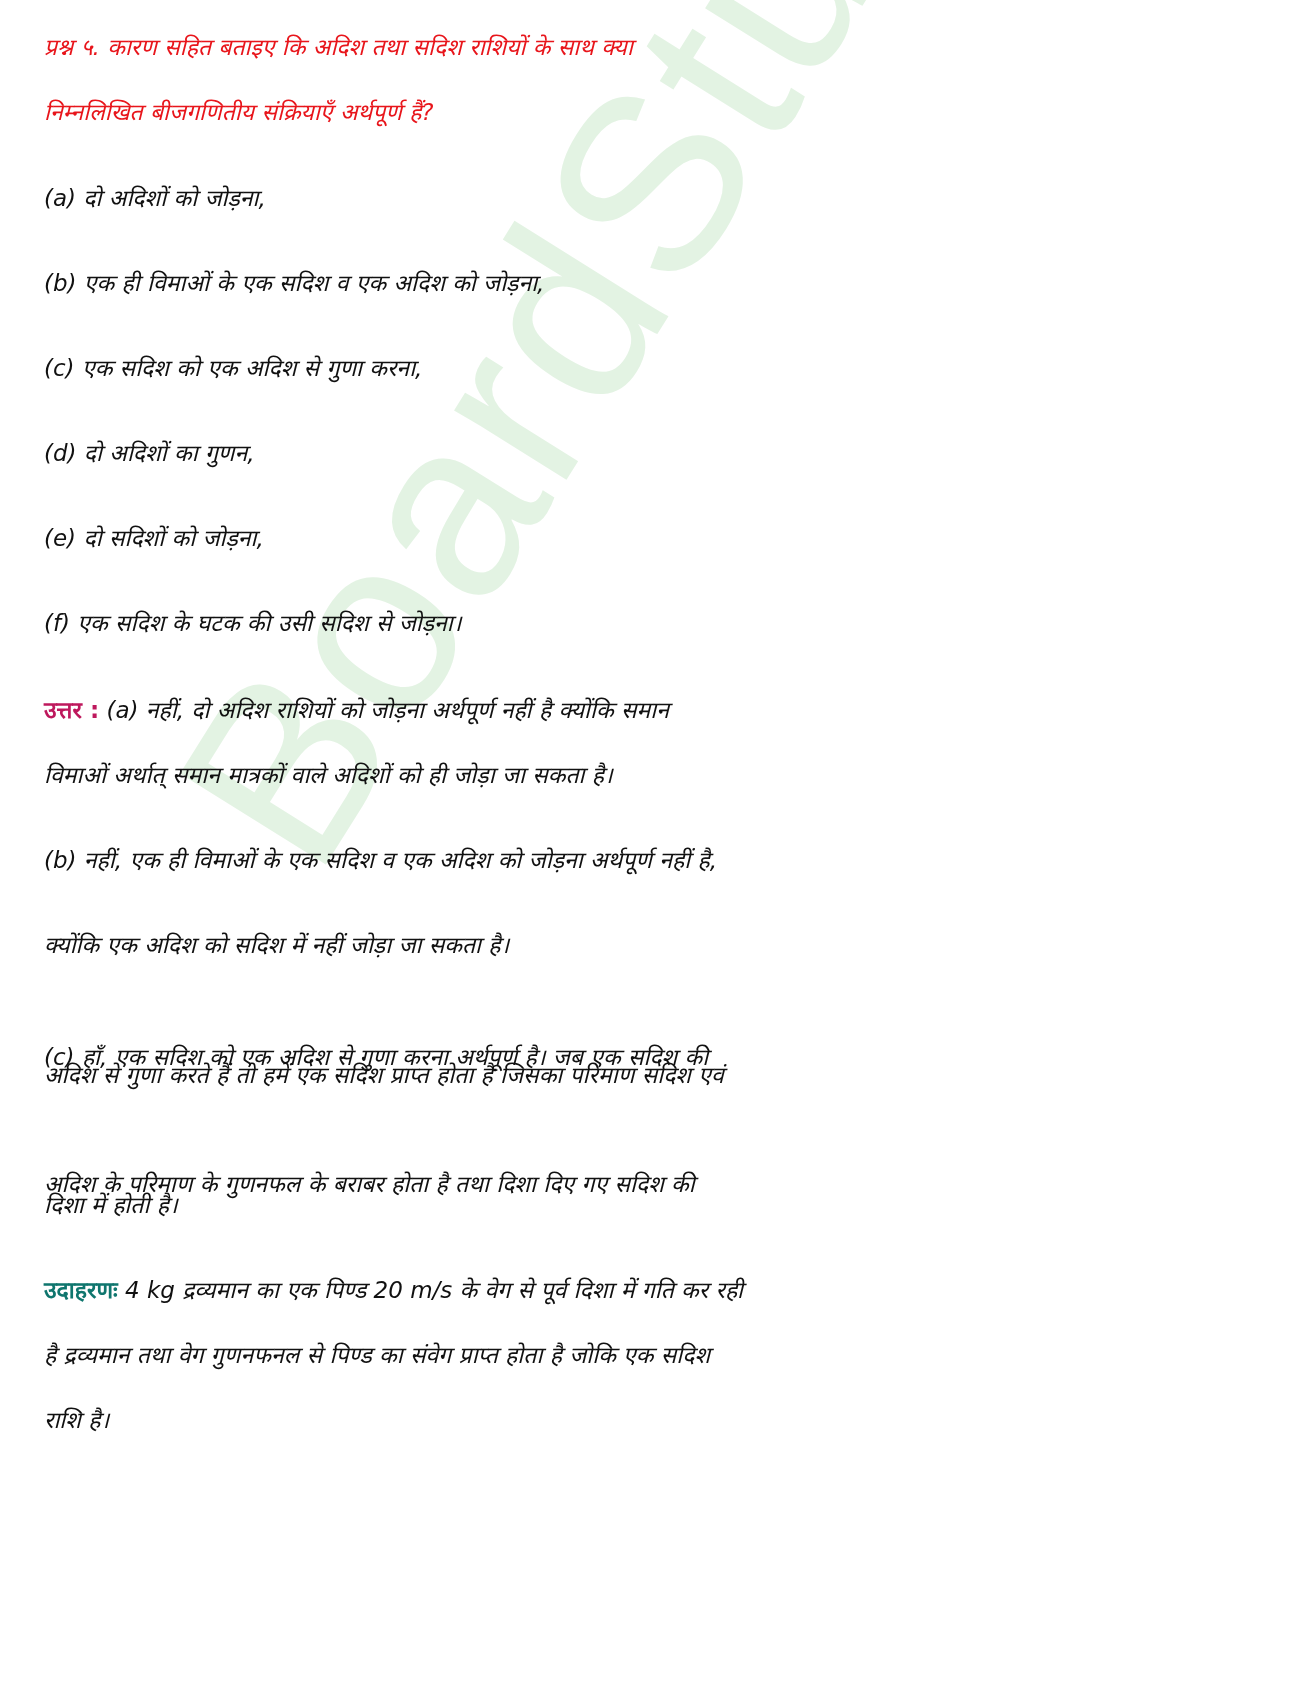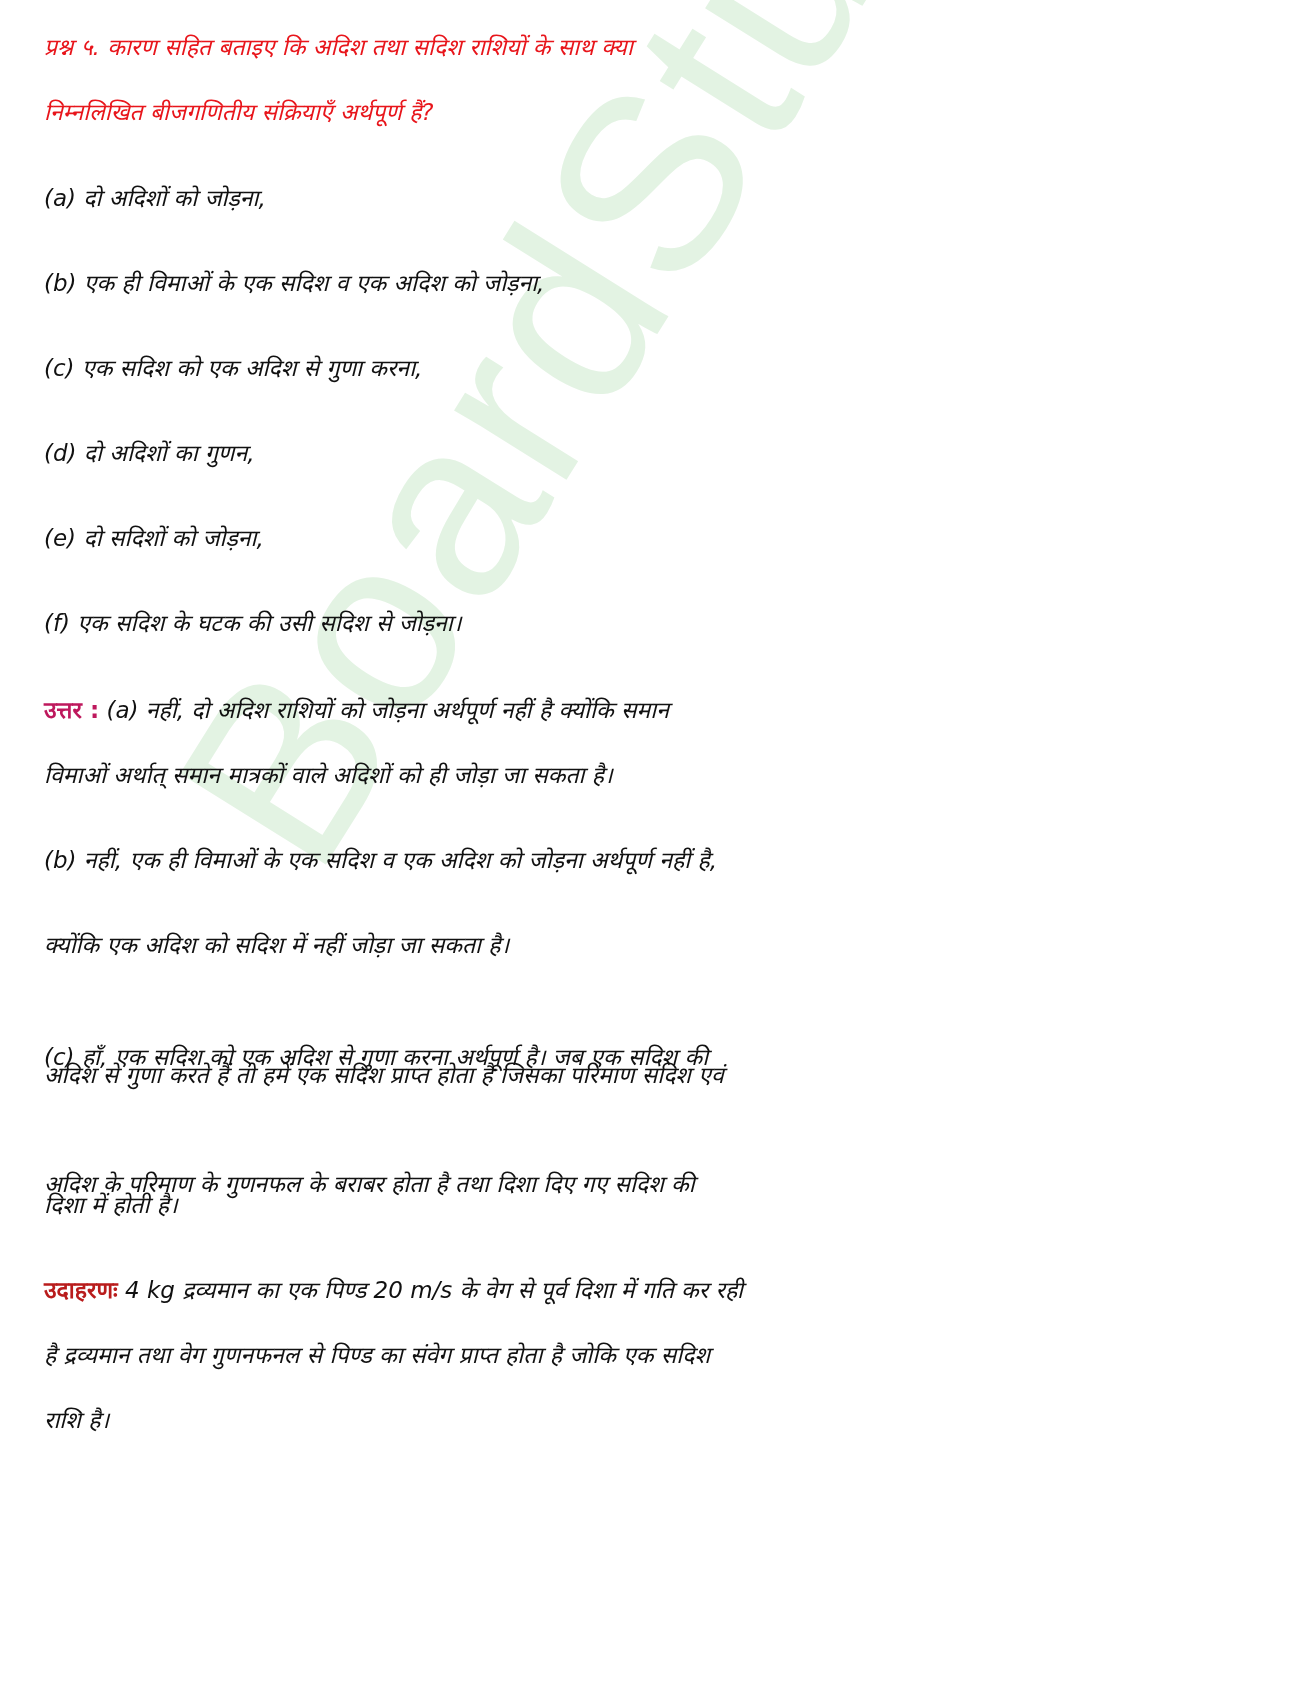--- a/index.html
+++ b/index.html
@@ -47,21 +47,21 @@
   }
   .question {
     color: #e8151b;
   }
   .answer-label {
     color: #be185d;
     font-weight: bold;
     font-style: normal;
   }
   .example-label {
-    color: #b91c1c;
+    color: #0f766e;
     font-weight: bold;
     font-style: normal;
   }
 </style>
 </head>
 <body>
 
 <div class="watermark">BoardStudy</div>
 
 <div class="page">

